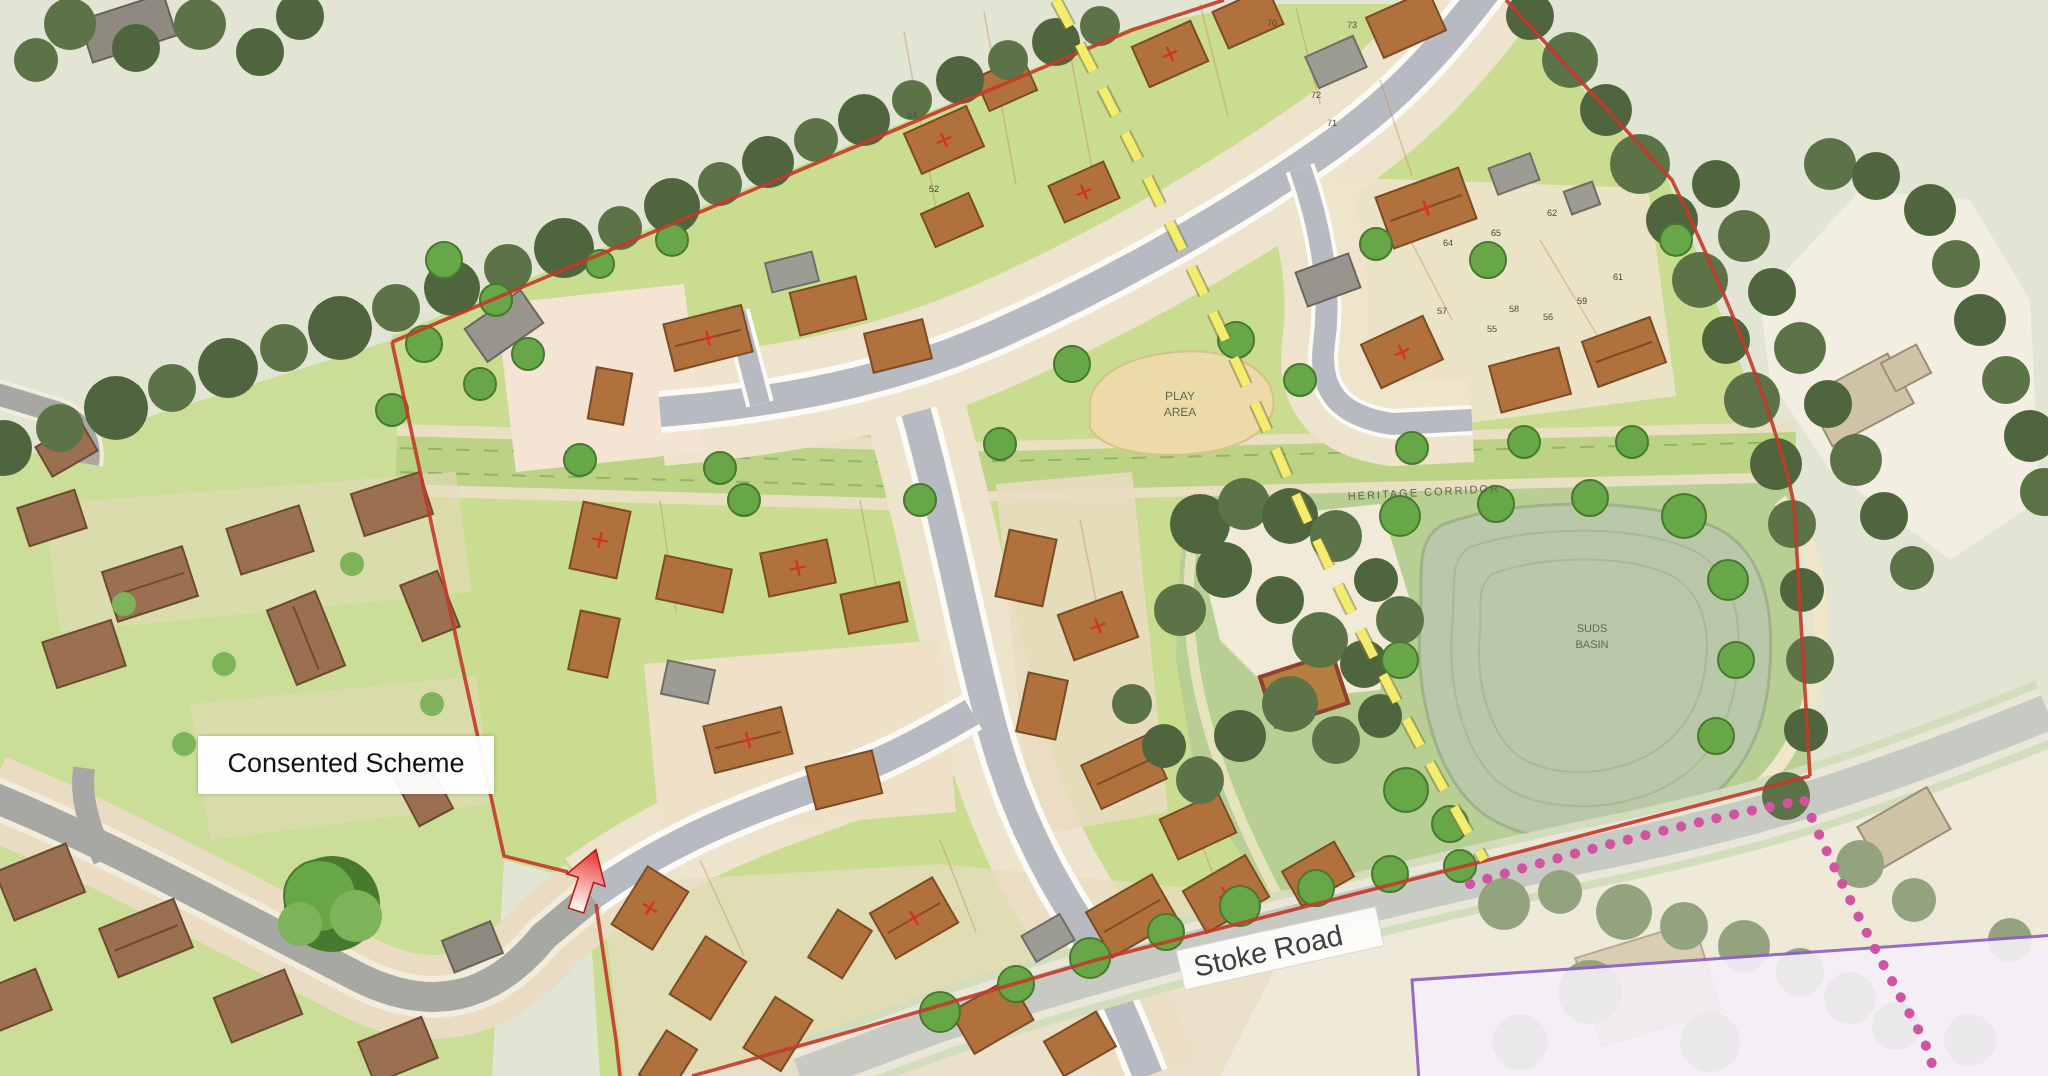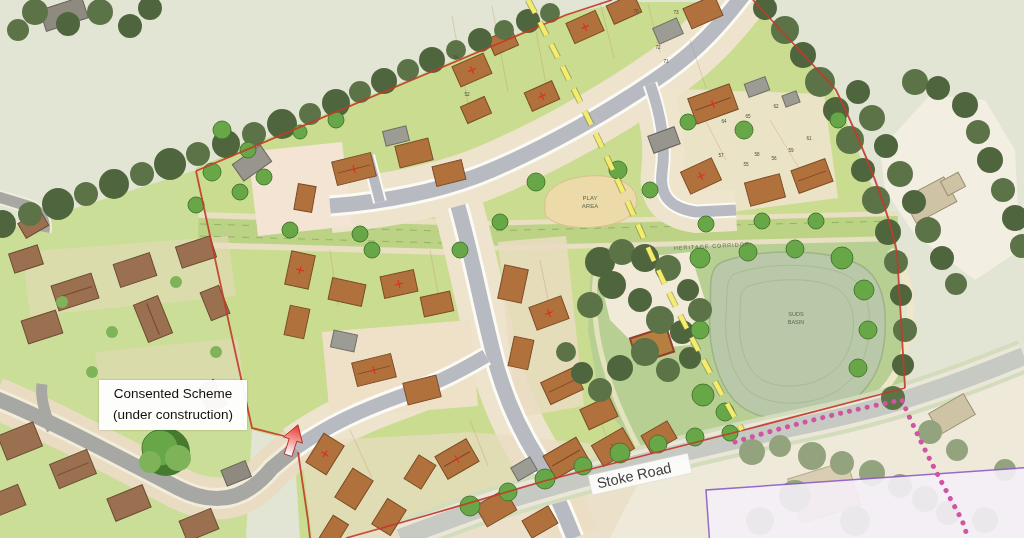--- a/index.html
+++ b/index.html
@@ -20,21 +20,21 @@
   .td2{fill:#5b7347;}
   .tm{fill:#93a37d;}
   .tb{fill:#68a747;stroke:#477a2e;stroke-width:1;}
   .tb2{fill:#7fb35a;}
   
   .maptext{fill:#5d6b50;font-family:"Liberation Sans",sans-serif;}
   .pn{fill:#4a4a3a;font-size:4.6px;text-anchor:middle;font-family:"Liberation Sans",sans-serif;}
   
   .lblbox{position:absolute;background:rgba(255,255,255,.95);color:#111;
           text-align:center;box-shadow:0 0 2px rgba(0,0,0,.25);}
-  .consented{left:99px;top:380px;width:148px;padding:3px 0 5px 0;font-size:13.5px;line-height:21px;}
+  .consented{left:99px;top:368px;width:148px;padding:3px 0 5px 0;font-size:13.5px;line-height:21px;}
 </style>
 </head>
 <body>
 
 <div class="canvas">
 <svg width="1024" height="538" viewBox="0 0 1024 538">
   <defs>
     <linearGradient id="ag" x1="0" y1="1" x2="0" y2="0">
       <stop offset="0" stop-color="#ffffff"></stop>
       <stop offset="1" stop-color="#e8322a"></stop>
@@ -597,15 +597,14 @@
         <text x="791" y="152" class="pn">59</text>
         <text x="757" y="156" class="pn">58</text>
         <text x="721" y="157" class="pn">57</text>
         <text x="774" y="160" class="pn">56</text>
         <text x="746" y="166" class="pn">55</text>
       </g>
 </svg>
 
 <div class="lblbox consented">
   <div>Consented Scheme</div>
-  <div>(under construction)</div>
 </div>
 </div>
 
 </body></html>

